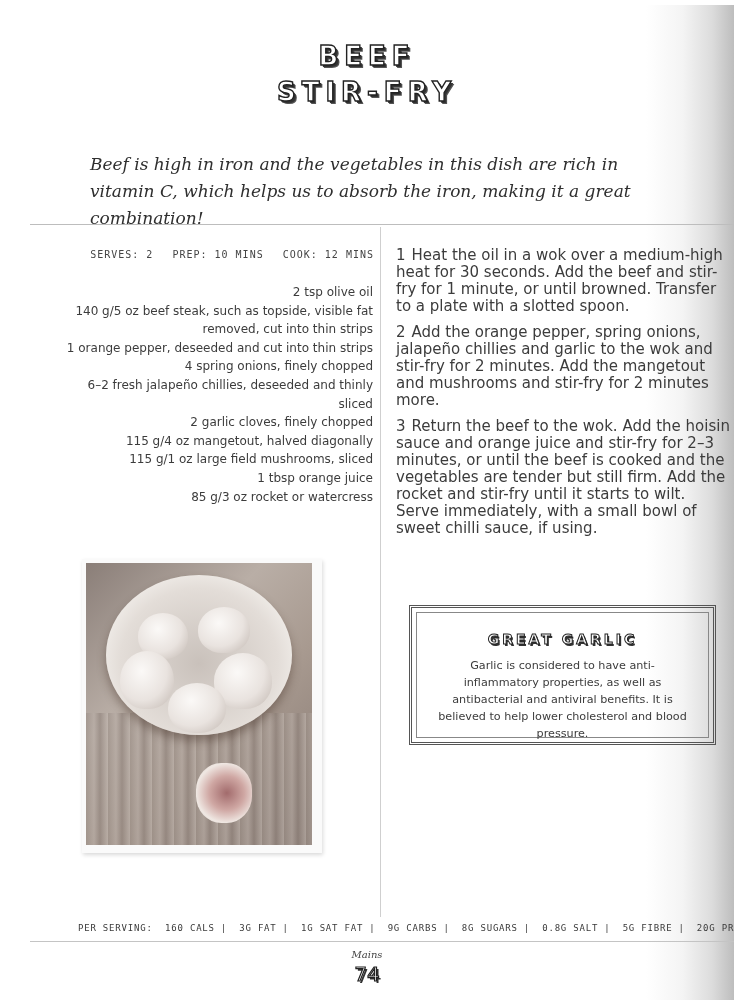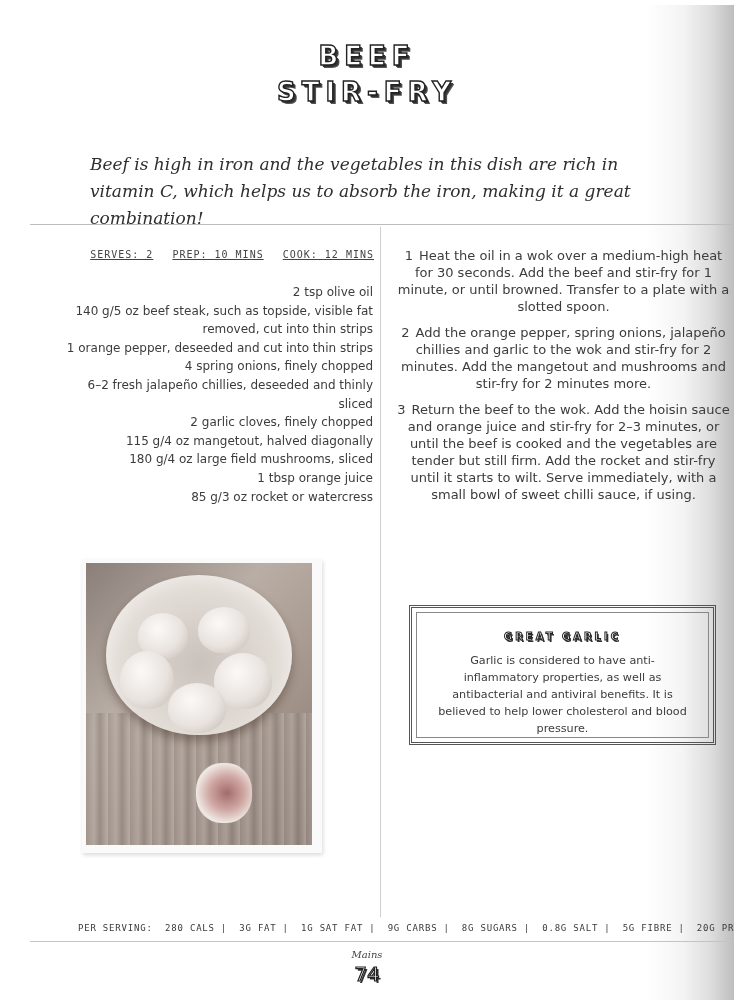--- a/index.html
+++ b/index.html
@@ -37,31 +37,31 @@
     .col-divider {
       position: absolute; left: 380px; top: 222px; width: 1px; height: 690px;
       background: #cfcfcf;
     }
     
     .meta {
       position: absolute; right: 360px; top: 244px;
       font-family: "DejaVu Sans Mono", monospace; font-size: 10px;
       letter-spacing: 1px; color: #444; white-space: nowrap;
     }
-    .meta span { margin-left: 12px; text-decoration: underline; }
+    .meta span { margin-left: 12px; }
     
     .ingredients {
       position: absolute; left: 60px; width: 313px; top: 278px;
       text-align: right; font-size: 12px; line-height: 18.6px; color: #3c3c3c;
       list-style: none;
     }
     
     .method {
       position: absolute; left: 396px; width: 335px; top: 242px;
-      font-size: 13px; line-height: 17px; color: #3c3c3c; text-align: center;
+      font-size: 15px; line-height: 17px; color: #3c3c3c;
     }
     .method p { margin-bottom: 9px; }
     .method .num { margin-right: 6px; }
     
     .photo-frame {
       position: absolute; left: 82px; top: 554px; width: 240px; height: 294px;
       background: #fafafa; box-shadow: 1px 2px 4px rgba(0,0,0,0.15);
     }
     .photo {
       position: absolute; left: 4px; top: 4px; width: 226px; height: 282px;
@@ -89,21 +89,21 @@
     
     .garlic-box {
       position: absolute; left: 409px; top: 600px; width: 307px; height: 140px;
       border: 3px double #555; padding: 4px;
     }
     .garlic-inner {
       width: 100%; height: 100%; border: 1px solid #888;
       text-align: center; padding-top: 18px;
     }
     .garlic-title {
-      font-weight: bold; font-size: 10px; letter-spacing: 3px;
+      font-weight: bold; font-size: 14px; letter-spacing: 3px;
       color: #fff; -webkit-text-stroke: 1px #222;
       text-shadow: 1.5px 1.5px 0 #333;
     }
     .garlic-text {
       margin-top: 10px; padding: 0 18px;
       font-size: 11.2px; line-height: 17px; color: #3c3c3c;
     }
     
     .nutrition {
       position: absolute; left: 78px; top: 918px; white-space: nowrap;
@@ -144,21 +144,21 @@
   </div>
 
   <ul class="ingredients">
     <li>2 tsp olive oil</li>
     <li>140 g/5 oz beef steak, such as topside, visible fat removed, cut into thin strips</li>
     <li>1 orange pepper, deseeded and cut into thin strips</li>
     <li>4 spring onions, finely chopped</li>
     <li>6–2 fresh jalapeño chillies, deseeded and thinly sliced</li>
     <li>2 garlic cloves, finely chopped</li>
     <li>115 g/4 oz mangetout, halved diagonally</li>
-    <li>180 g/4 oz large field mushrooms, sliced</li>
+    <li>115 g/1 oz large field mushrooms, sliced</li>
     <li>1 tbsp orange juice</li>
     <li>85 g/3 oz rocket or watercress</li>
   </ul>
 
   <div class="method">
     <p><span class="num">1</span><span>Heat the oil in a wok over a medium-high heat for 30 seconds. Add the beef and stir-fry for 1 minute, or until browned. Transfer to a plate with a slotted spoon.</span></p>
     <p><span class="num">2</span><span>Add the orange pepper, spring onions, jalapeño chillies and garlic to the wok and stir-fry for 2 minutes. Add the mangetout and mushrooms and stir-fry for 2 minutes more.</span></p>
     <p><span class="num">3</span><span>Return the beef to the wok. Add the hoisin sauce and orange juice and stir-fry for 2–3 minutes, or until the beef is cooked and the vegetables are tender but still firm. Add the rocket and stir-fry until it starts to wilt. Serve immediately, with a small bowl of sweet chilli sauce, if using.</span></p>
   </div>
 
@@ -177,21 +177,21 @@
 
   <div class="garlic-box">
     <div class="garlic-inner">
       <div class="garlic-title">GREAT GARLIC</div>
       <div class="garlic-text">Garlic is considered to have anti-inflammatory properties, as well as antibacterial and antiviral benefits. It is believed to help lower cholesterol and blood pressure.</div>
     </div>
   </div>
 
   <div class="nutrition">
     <span>PER SERVING:</span>&nbsp;
-    <span>280 CALS</span><span class="sep">|</span>
+    <span>160 CALS</span><span class="sep">|</span>
     <span>3G FAT</span><span class="sep">|</span>
     <span>1G SAT FAT</span><span class="sep">|</span>
     <span>9G CARBS</span><span class="sep">|</span>
     <span>8G SUGARS</span><span class="sep">|</span>
     <span>0.8G SALT</span><span class="sep">|</span>
     <span>5G FIBRE</span><span class="sep">|</span>
     <span>20G PROTEIN</span>
   </div>
 
   <div class="rule-bottom"></div>

